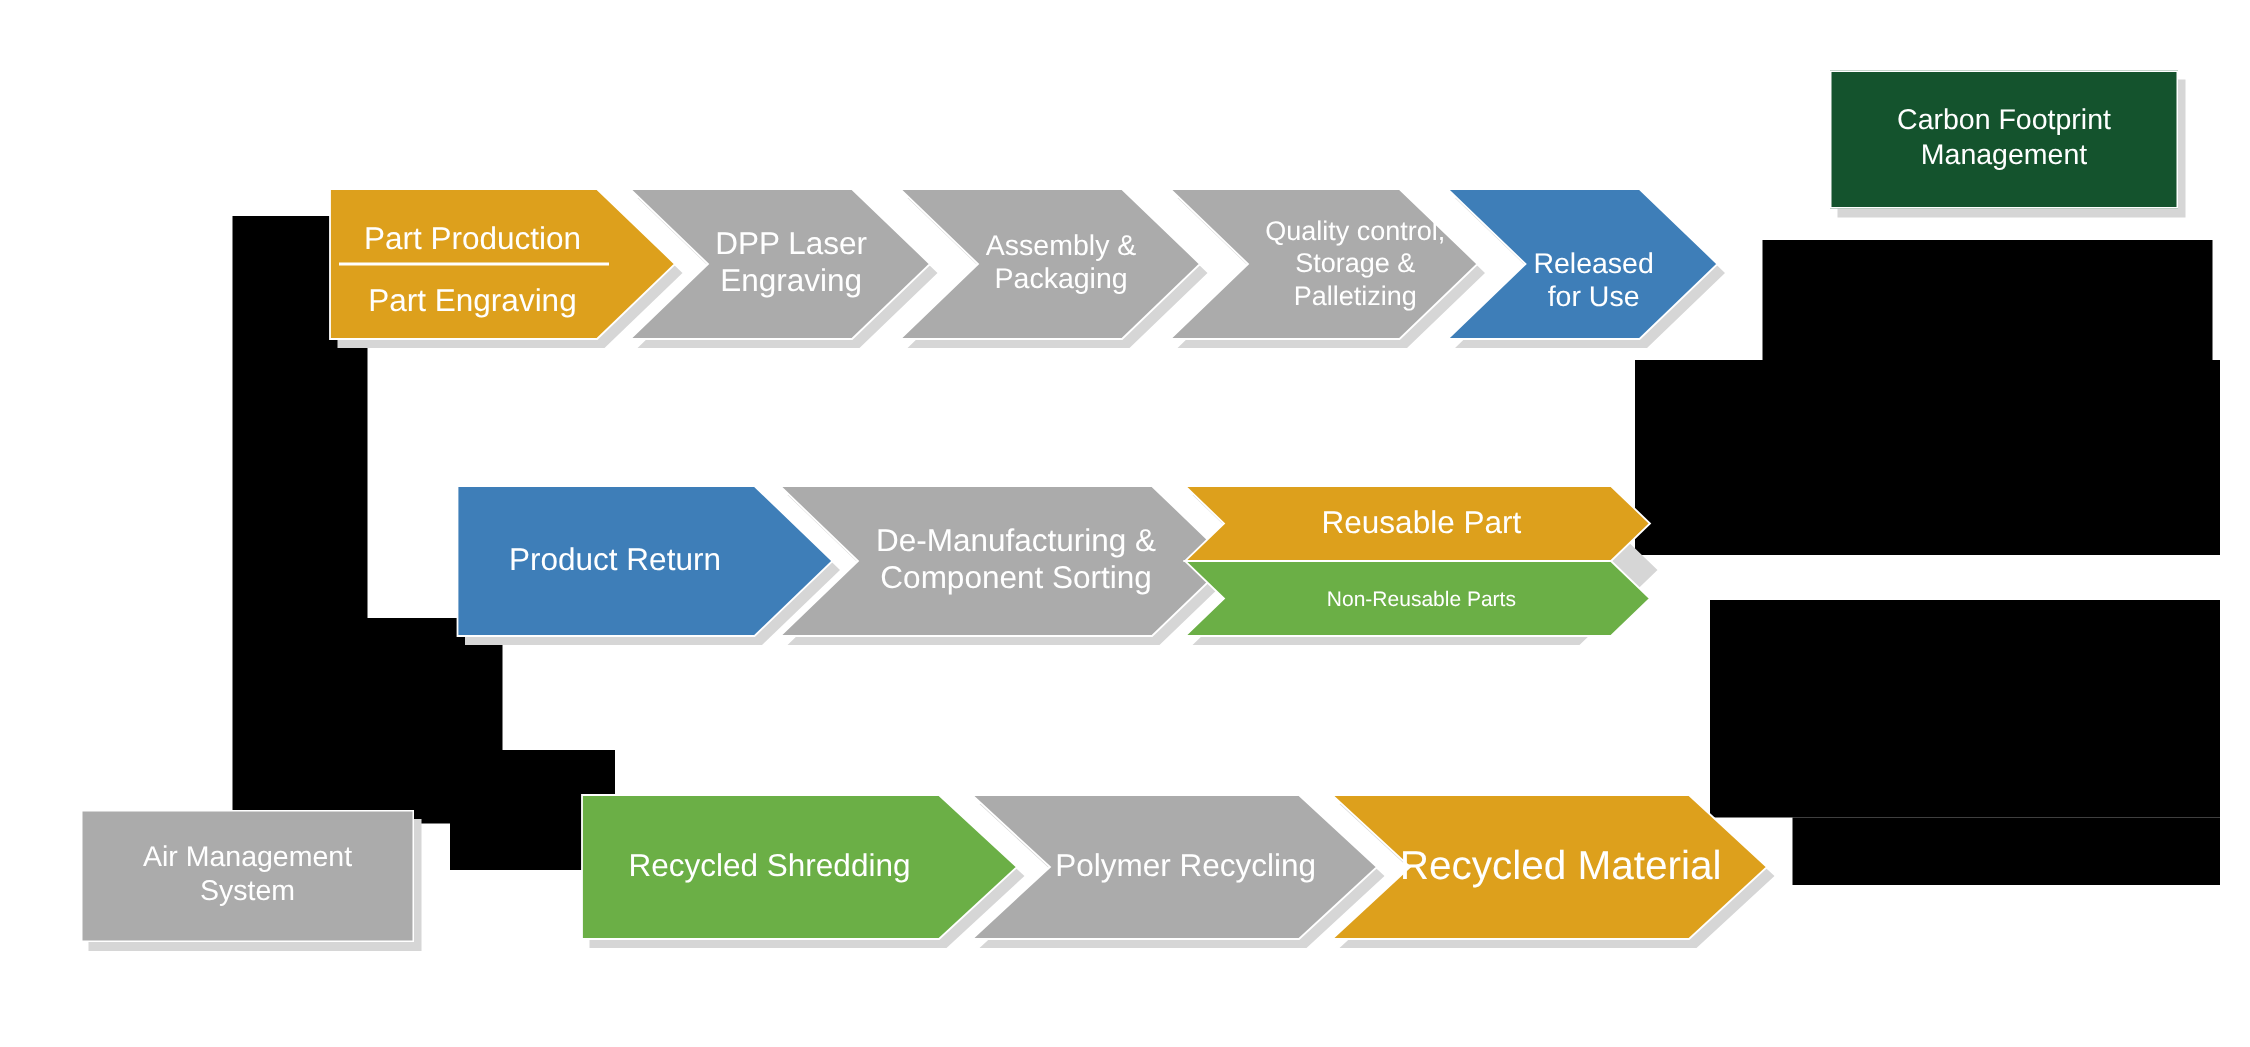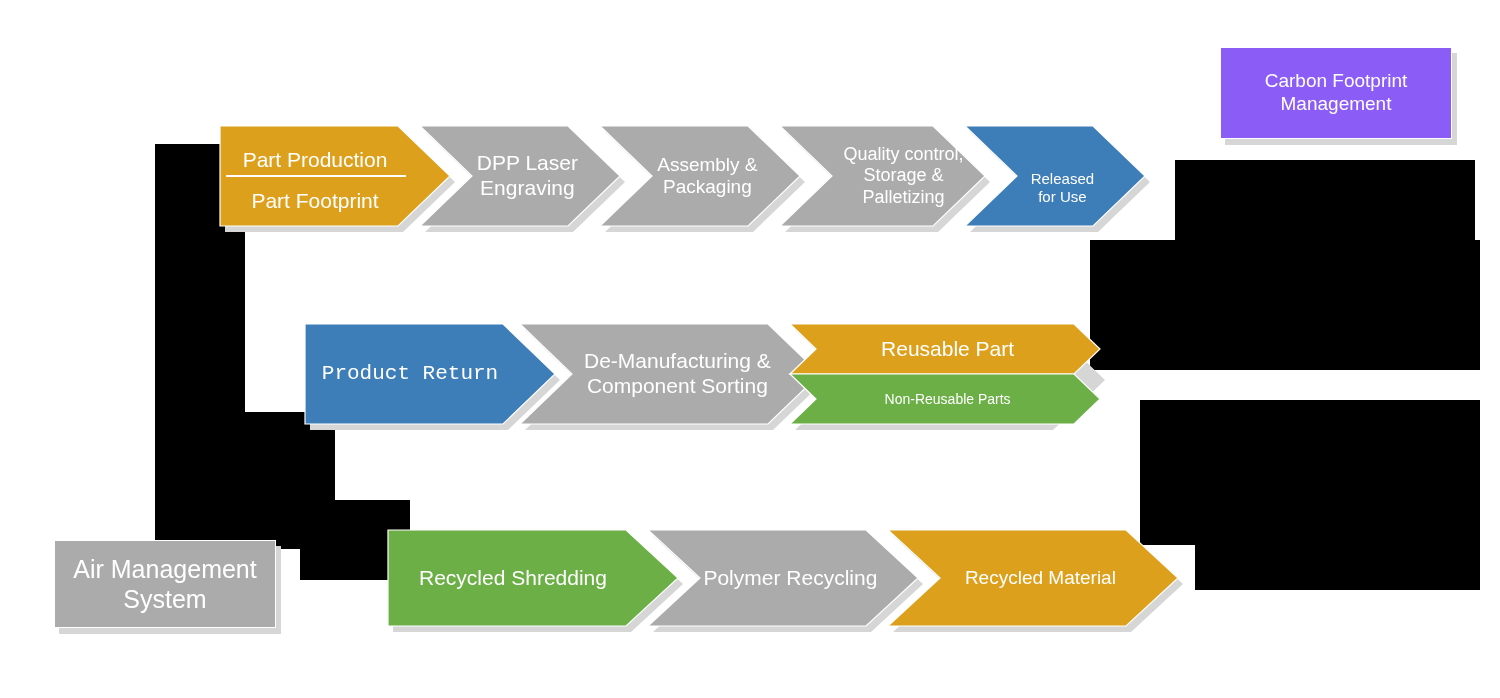--- a/index.html
+++ b/index.html
@@ -94,53 +94,53 @@
       <path d="M393,536 L631,536 L683,584 L631,632 L393,632 Z" fill="#d6d6d6"></path>
       <path d="M388,530 L626,530 L678,578 L626,626 L388,626 Z" fill="#6BAF46" stroke="#ffffff" stroke-width="1.2"></path>
       <path d="M653,536 L871,536 L923,584 L871,632 L653,632 L705,584 Z" fill="#d6d6d6"></path>
       <path d="M648,530 L866,530 L918,578 L866,626 L648,626 L700,578 Z" fill="#ABABAB" stroke="#ffffff" stroke-width="1.2"></path>
       <path d="M893,536 L1131,536 L1183,584 L1131,632 L893,632 L945,584 Z" fill="#d6d6d6"></path>
       <path d="M888,530 L1126,530 L1178,578 L1126,626 L888,626 L940,578 Z" fill="#DDA01C" stroke="#ffffff" stroke-width="1.2"></path>
     </svg>
 
   <div id="labels">
       <div class="node-label" style="left: 228px; top: 126px; width: 174px; height: 68px; font-size: 21px;">Part Production</div>
-      <div class="node-label" style="left: 228px; top: 176px; width: 174px; height: 50px; font-size: 21px;">Part Footprint</div>
+      <div class="node-label" style="left: 228px; top: 176px; width: 174px; height: 50px; font-size: 21px;">Part Engraving</div>
       <div class="hit" title="Part Production / Part Management" style="left: 220px; top: 126px; width: 230px; height: 100px;"></div>
       <div class="node-label" style="left: 456.4px; top: 126px; width: 142px; height: 100px; font-size: 21px;">DPP Laser
 Engraving</div>
       <div class="hit" title="DPP Laser Engraving" style="left: 420px; top: 126px; width: 200px; height: 100px;"></div>
       <div class="node-label" style="left: 636.4px; top: 126px; width: 142px; height: 100px; font-size: 19px;">Assembly &amp;
 Packaging</div>
       <div class="hit" title="Assembly &amp; Packaging" style="left: 600px; top: 126px; width: 200px; height: 100px;"></div>
       <div class="node-label" style="left: 830px; top: 126px; width: 147px; height: 100px; font-size: 18px;">Quality control,
 Storage &amp;
 Palletizing</div>
       <div class="hit" title="Quality control, Storage &amp; Palletizing" style="left: 780px; top: 126px; width: 205px; height: 100px;"></div>
-      <div class="node-label" style="left: 1001.4px; top: 126px; width: 122px; height: 124px; font-size: 15px;">Released
+      <div class="node-label" style="left: 1001.4px; top: 126px; width: 122px; height: 124px; font-size: 19px;">Released
 for Use</div>
       <div class="hit" title="Released for Use" style="left: 965px; top: 126px; width: 180px; height: 100px;"></div>
-      <div class="node-label" style="left: 311px; top: 324px; width: 198px; height: 100px; font-size: 21px; font-family: Liberation Mono, monospace;">Product Return</div>
+      <div class="node-label" style="left: 311px; top: 324px; width: 198px; height: 100px; font-size: 21px;">Product Return</div>
       <div class="hit" title="Product Return" style="left: 305px; top: 324px; width: 250px; height: 100px;"></div>
       <div class="node-label" style="left: 556.4px; top: 324px; width: 242px; height: 100px; font-size: 21px; text-align: center;">De-Manufacturing &amp;
 Component Sorting</div>
       <div class="hit" title="De-Manufacturing &amp; Component Sorting" style="left: 520px; top: 324px; width: 300px; height: 100px;"></div>
       <div class="node-label" style="left: 818.6px; top: 324px; width: 258px; height: 50px; font-size: 21px;">Reusable Part</div>
       <div class="node-label" style="left: 818.6px; top: 374px; width: 258px; height: 50px; font-size: 14px;">Non-Reusable Parts</div>
       <div class="hit" title="Reusable Parts / Non-Reusable Parts" style="left: 790px; top: 324px; width: 310px; height: 100px;"></div>
       <div class="node-label" style="left: 394px; top: 530px; width: 238px; height: 96px; font-size: 21px;">Recycled Shredding</div>
       <div class="hit" title="Automated Shredding" style="left: 388px; top: 530px; width: 290px; height: 96px;"></div>
       <div class="node-label" style="left: 684.4px; top: 530px; width: 212px; height: 96px; font-size: 21px;">Polymer Recycling</div>
       <div class="hit" title="Polymer Recycling" style="left: 648px; top: 530px; width: 270px; height: 96px;"></div>
-      <div class="node-label" style="left: 924.4px; top: 530px; width: 232px; height: 96px; font-size: 19px;">Recycled Material</div>
+      <div class="node-label" style="left: 924.4px; top: 530px; width: 232px; height: 96px; font-size: 27px;">Recycled Material</div>
       <div class="hit" title="Recycled Material" style="left: 888px; top: 530px; width: 290px; height: 96px;"></div>
     </div>
 
   <div id="boxes">
       <div style="position: absolute; left: 1225px; top: 53px; width: 232px; height: 92px; background: rgb(214, 214, 214);"></div>
-      <div class="box-label" style="left: 1220px; top: 47px; width: 232px; height: 92px; background: #8b5cf6; border: 1px solid rgb(255, 255, 255); box-sizing: border-box; font-size: 19px;">Carbon Footprint
+      <div class="box-label" style="left: 1220px; top: 47px; width: 232px; height: 92px; background: #14532d; border: 1px solid rgb(255, 255, 255); box-sizing: border-box; font-size: 19px;">Carbon Footprint
 Management</div>
       <div style="position: absolute; left: 59px; top: 546px; width: 222px; height: 88px; background: rgb(214, 214, 214);"></div>
-      <div class="box-label" style="left: 54px; top: 540px; width: 222px; height: 88px; background: rgb(171, 171, 171); border: 1px solid rgb(255, 255, 255); box-sizing: border-box; font-size: 25px;">Air Management
+      <div class="box-label" style="left: 54px; top: 540px; width: 222px; height: 88px; background: rgb(171, 171, 171); border: 1px solid rgb(255, 255, 255); box-sizing: border-box; font-size: 19px;">Air Management
 System</div>
     </div>
 
 </div>
 
 </body></html>

